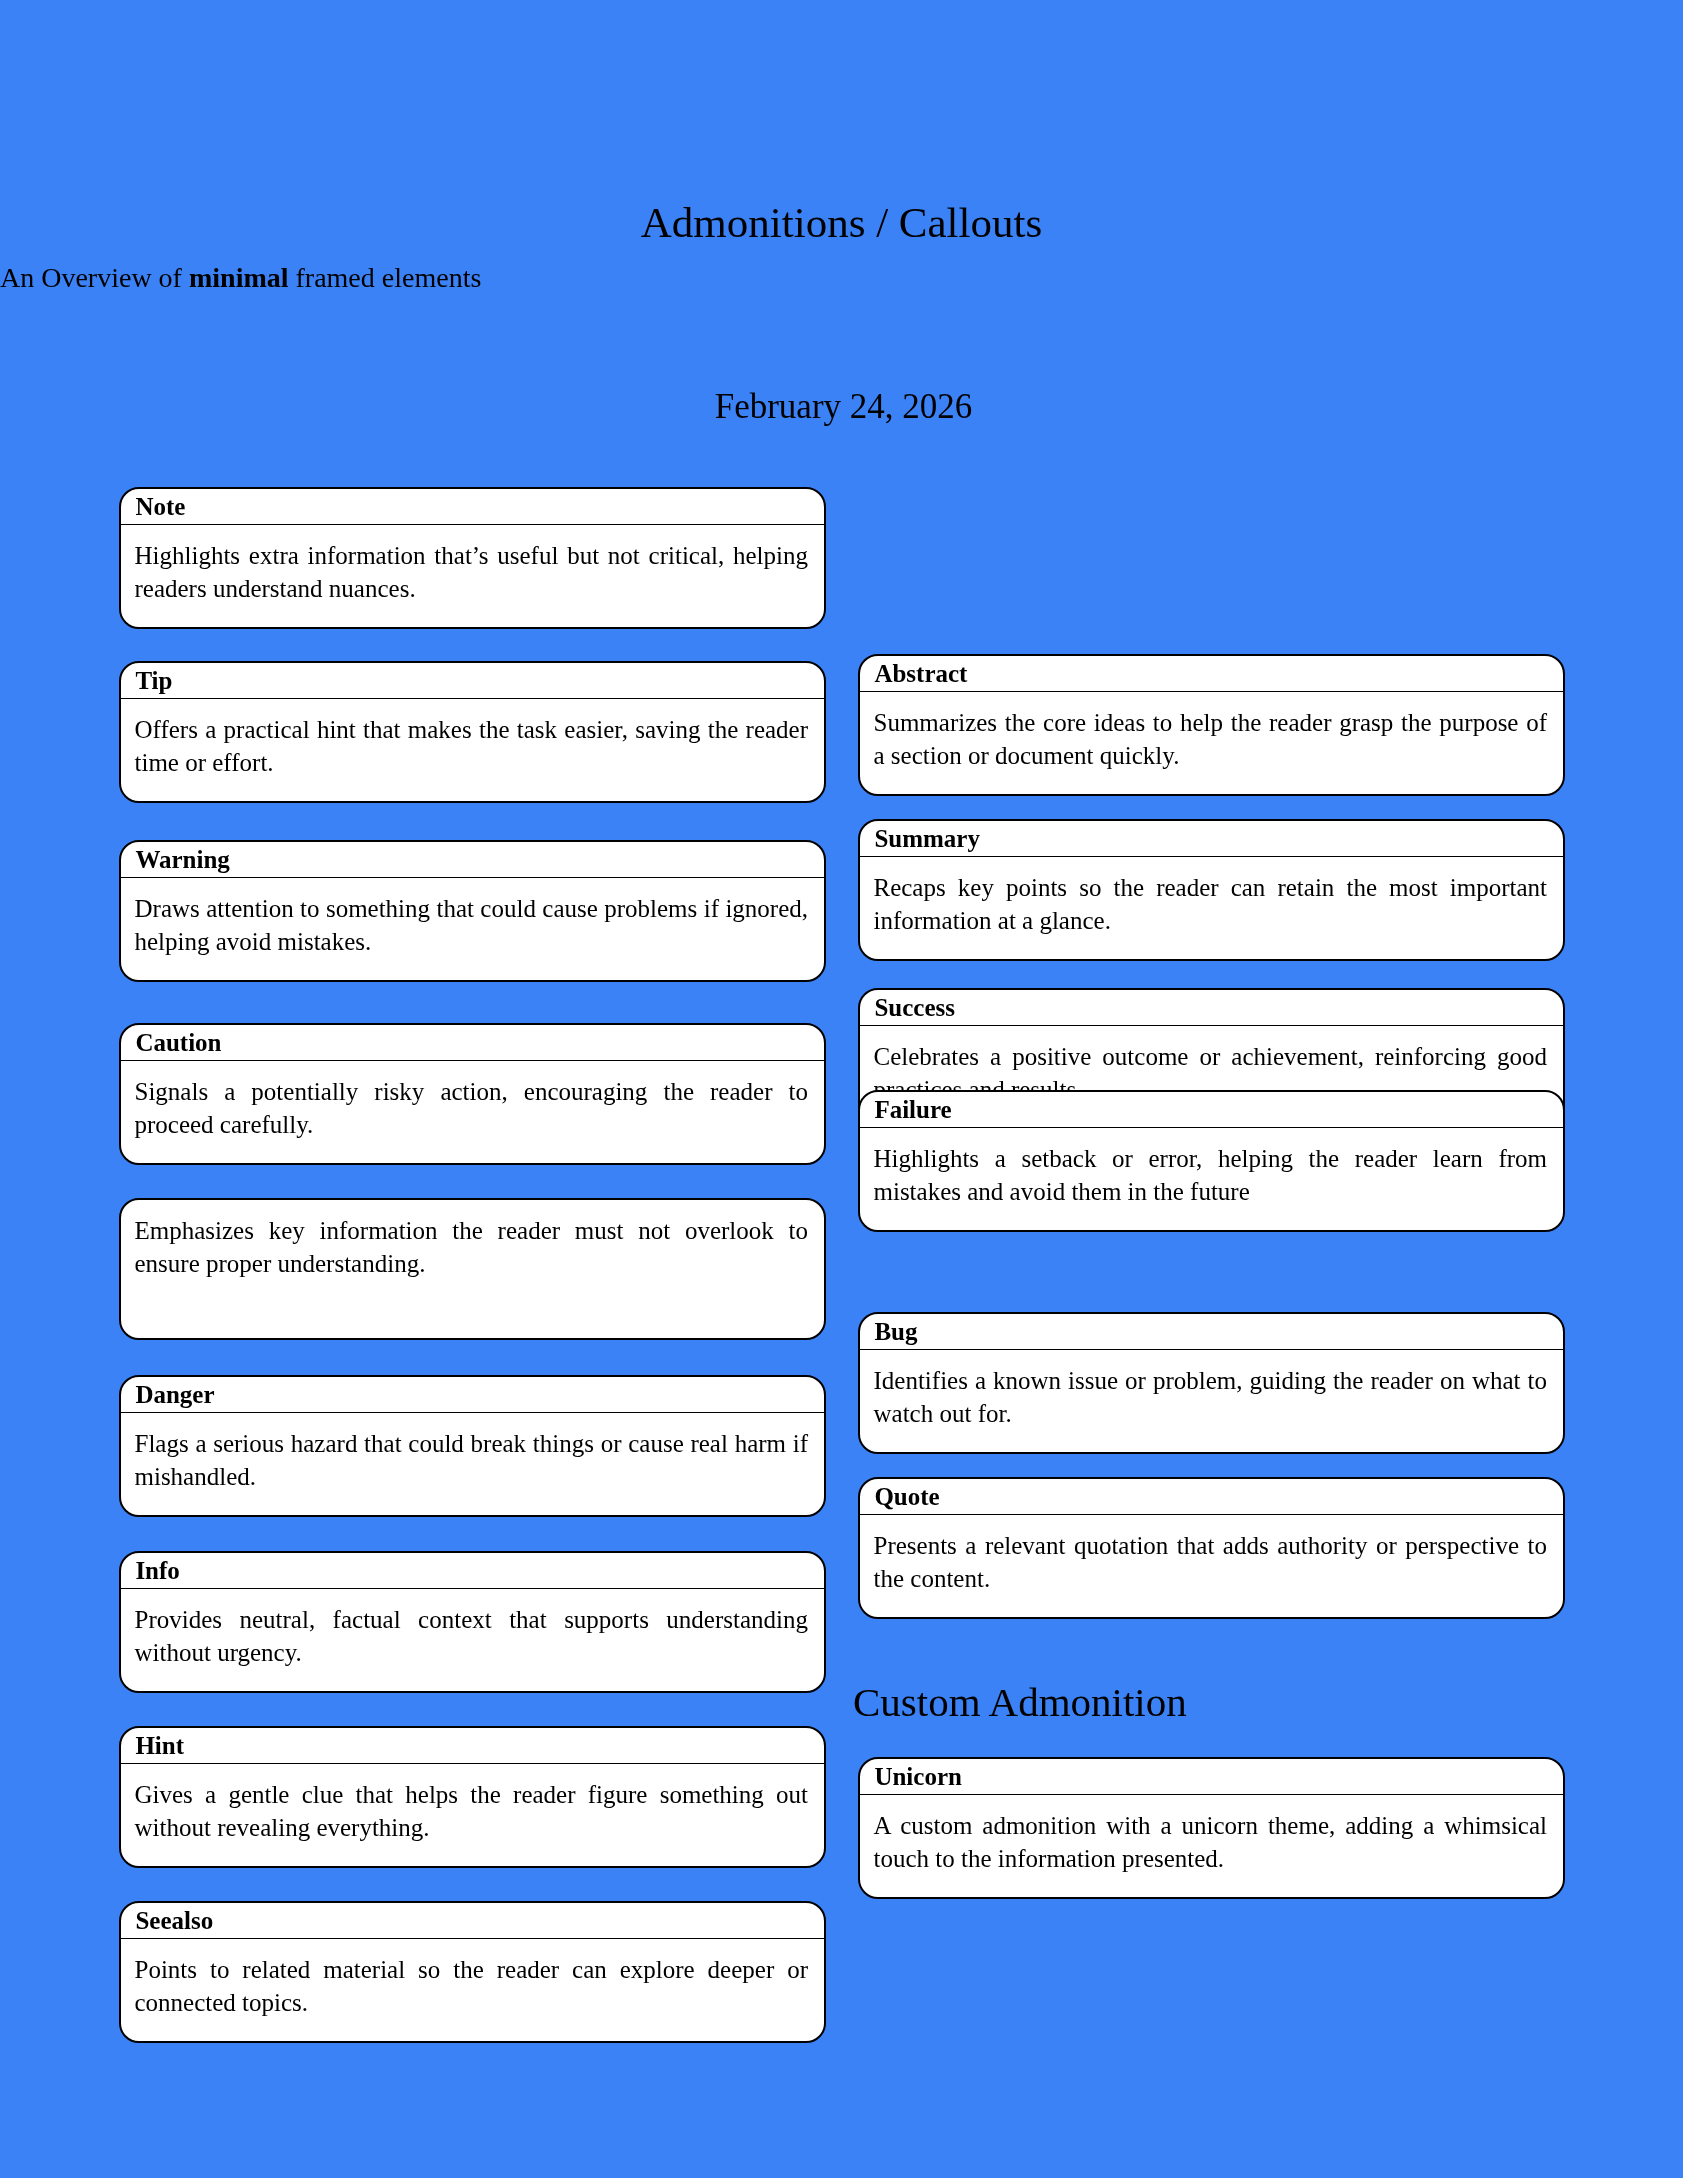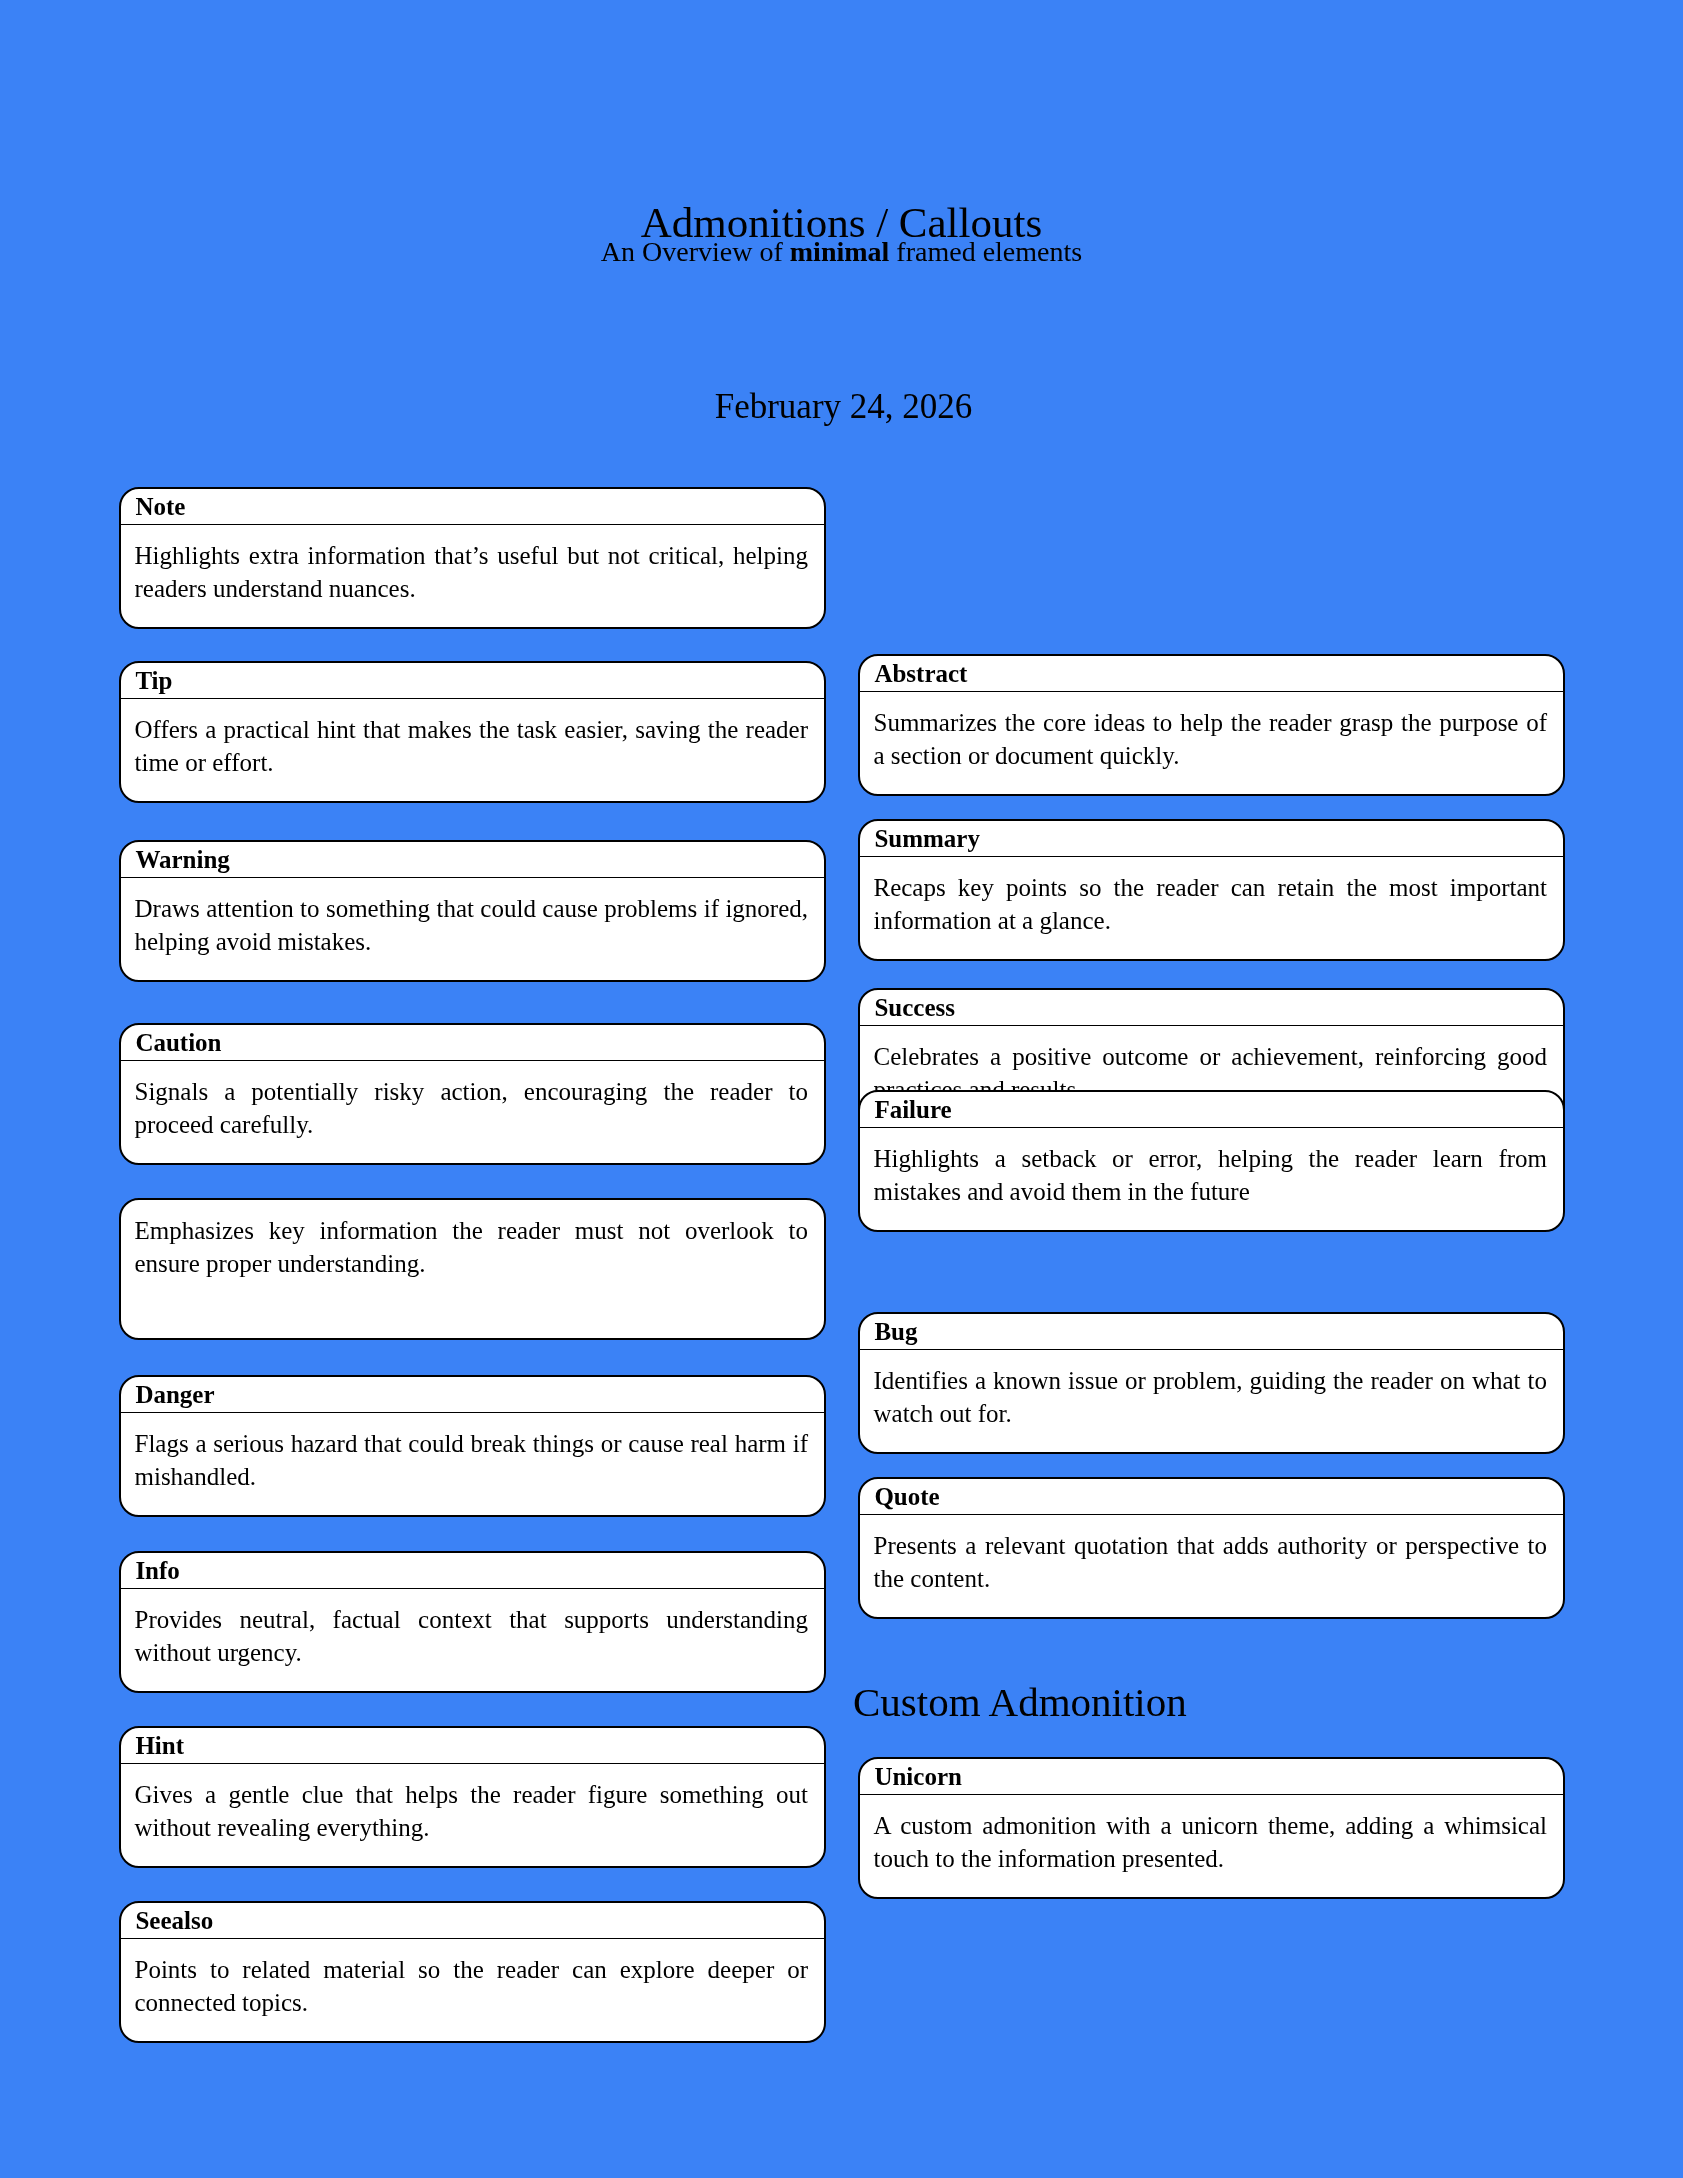--- a/index.html
+++ b/index.html
@@ -21,24 +21,23 @@
     top: 198px;
     left: 0;
     width: 100%;
     text-align: center;
     font-size: 43px;
     line-height: 49px;
     font-weight: normal;
   }
   .doc-subtitle {
     position: absolute;
-    top: 236px;
+    top: 262px;
     left: 0;
     width: 100%;
-    text-align: center;
     font-size: 28px;
     line-height: 32px;
   }
   .doc-subtitle .bold { font-weight: bold; }
   .doc-date {
     position: absolute;
     top: 387px;
     left: 2px;
     width: 100%;
     text-align: center;

